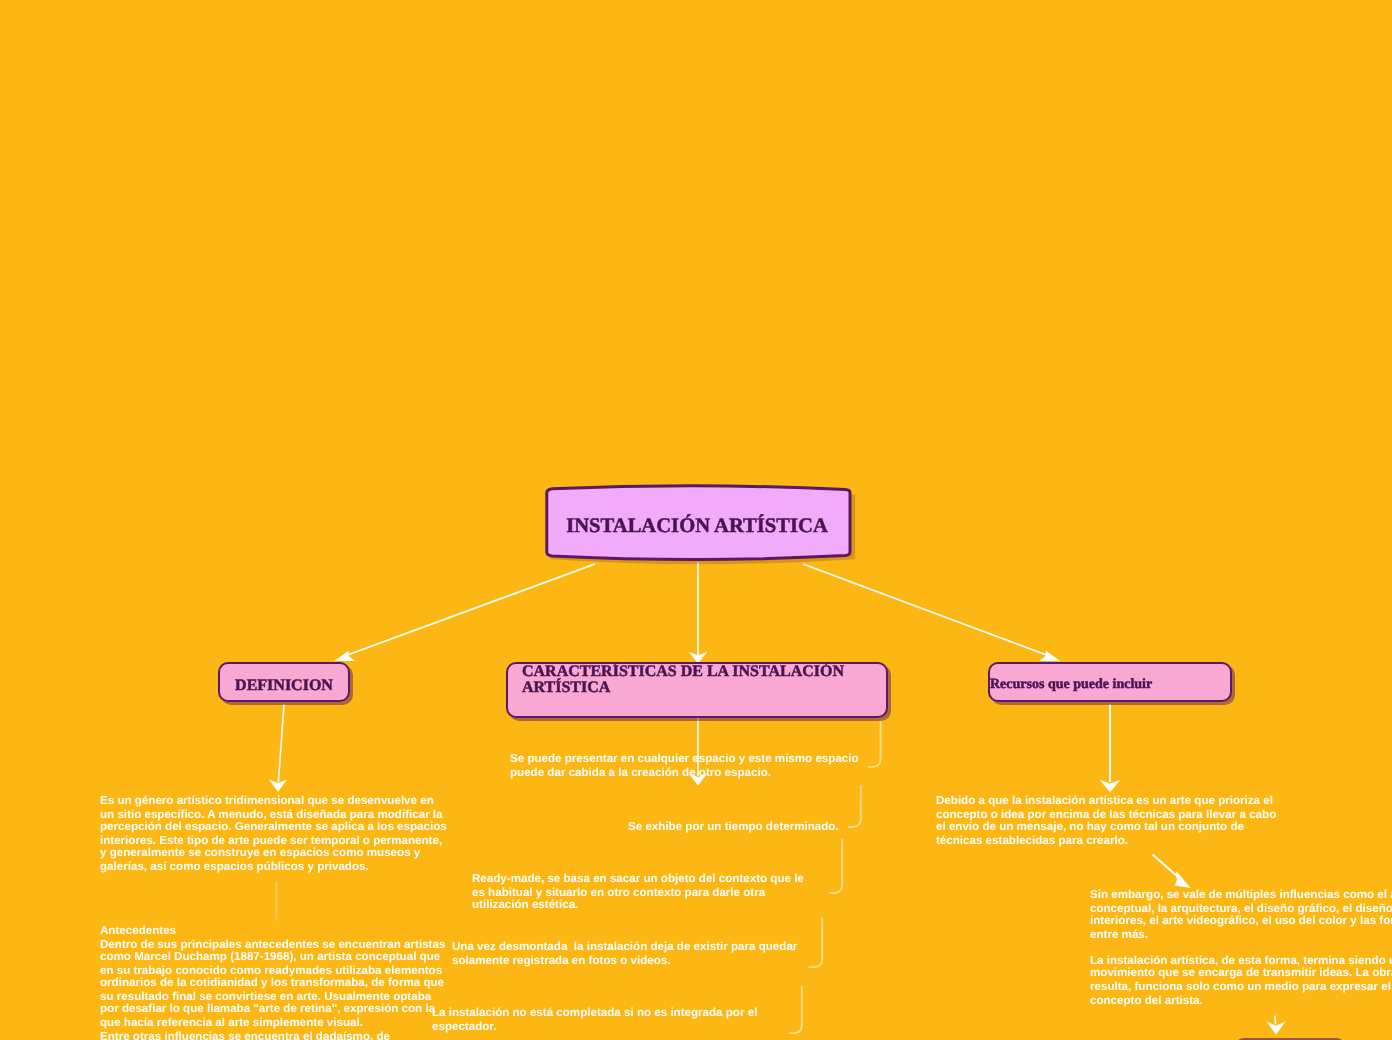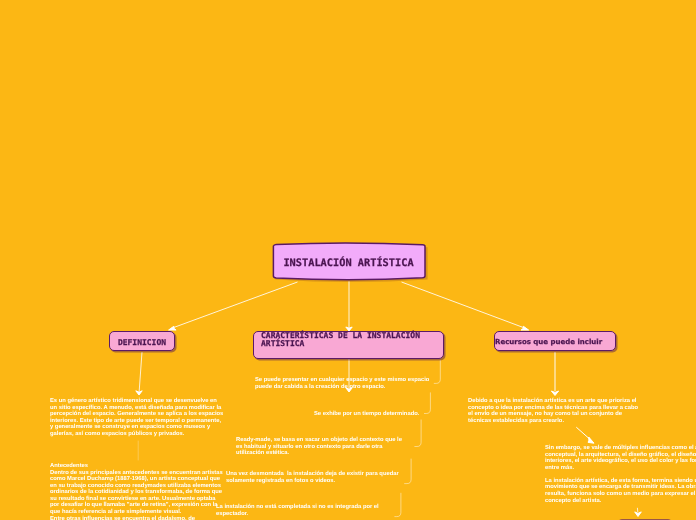--- a/index.html
+++ b/index.html
@@ -5,21 +5,21 @@
   html,body{margin:0;padding:0;}
   *{-webkit-font-smoothing:antialiased;text-rendering:geometricPrecision;}
   .canvas{transform:translateZ(0);}
   body{width:696px;height:520px;overflow:hidden;background:#fcb714;position:relative;
        font-family:"Liberation Sans",sans-serif;-webkit-font-smoothing:antialiased;}
   .canvas{position:absolute;left:0;top:0;width:696px;height:520px;overflow:hidden;}
   svg.links{position:absolute;left:0;top:0;width:696px;height:520px;pointer-events:none;}
   .node{position:absolute;box-sizing:border-box;background:#f9a8d4;border:1.5px solid #5c1a66;
         border-radius:5px;color:#4a1450;font-weight:bold;display:flex;align-items:center;
         box-shadow:1.5px 1.5px 0 rgba(75,15,85,.45);}
-  .node span{display:block;-webkit-text-stroke:0.25px #4a1450;}
+  .node span{display:block;font-family:Liberation Serif, serif;-webkit-text-stroke:0.25px #4a1450;}
   .nobox{background:none;border:none;box-shadow:none;}
   .note{position:absolute;color:#fff;font-size:5.8px;line-height:6.58px;font-weight:bold;
         white-space:pre-wrap;font-family:"Liberation Sans",sans-serif;}
 </style>
 </head>
 <body>
 
 <div class="canvas">
 
   <svg class="links" viewBox="0 0 696 520">

